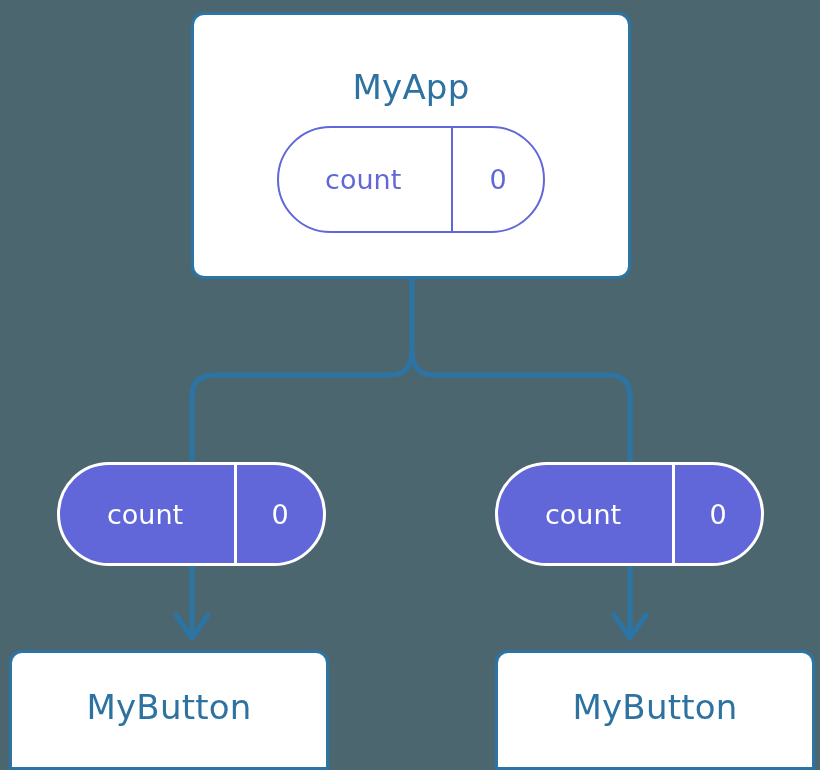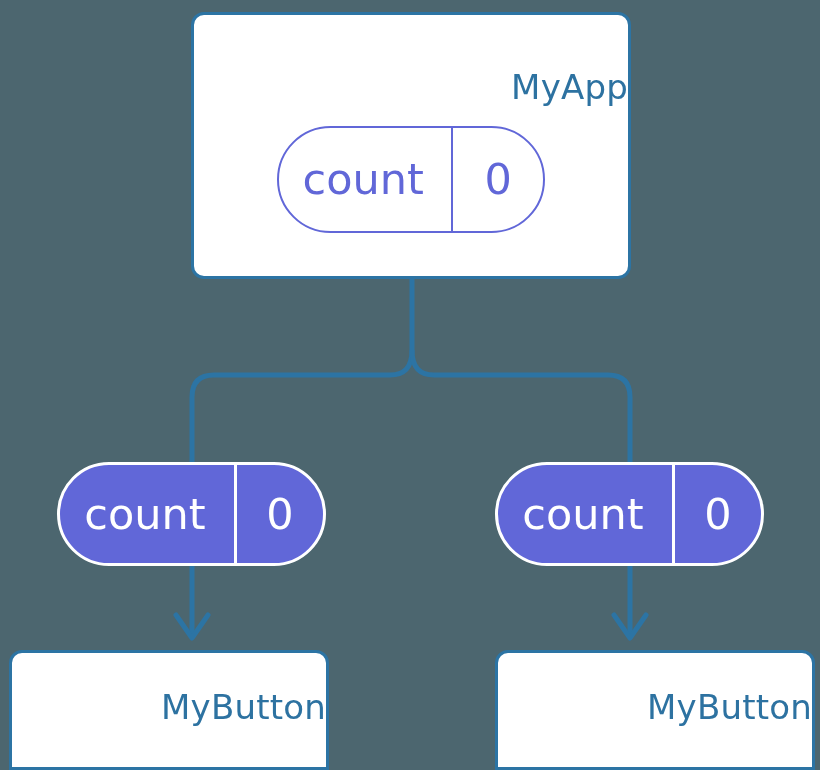--- a/index.html
+++ b/index.html
@@ -31,21 +31,21 @@
 
   
   .component-box {
     position: absolute;
     background: #ffffff;
     border: 3px solid #2c74a4;
     border-radius: 13px;
     box-sizing: border-box;
     display: flex;
     flex-direction: column;
-    align-items: flex-end;
+    align-items: center;
   }
   .component-title {
     color: #2d72a1;
     font-size: 34px;
     font-weight: 400;
     letter-spacing: 0.2px;
     white-space: nowrap;
   }
 
   #root-component {
@@ -89,21 +89,21 @@
     box-sizing: border-box;
     border-radius: 999px;
     overflow: hidden;
     z-index: 4;
   }
   .pill-key,
   .pill-value {
     display: flex;
     align-items: center;
     justify-content: center;
-    font-size: 43px;
+    font-size: 27px;
     line-height: 1;
     box-sizing: border-box;
     white-space: nowrap;
   }
 
   
   .state-pill.outlined {
     border: 2px solid #6167d8;
     background: transparent;
   }

